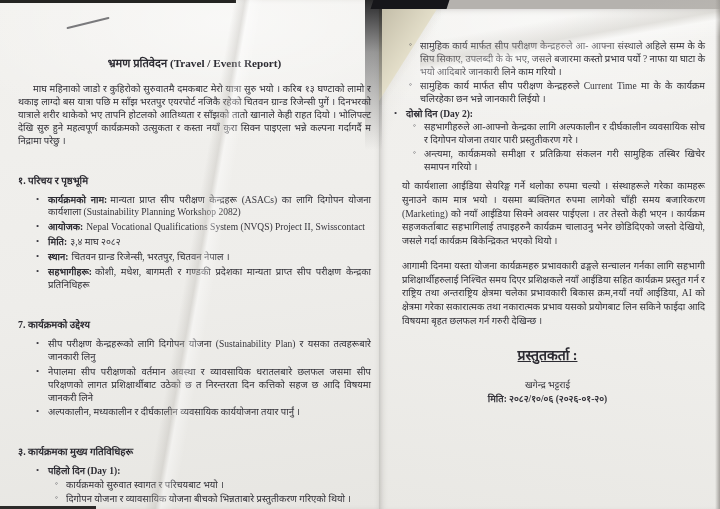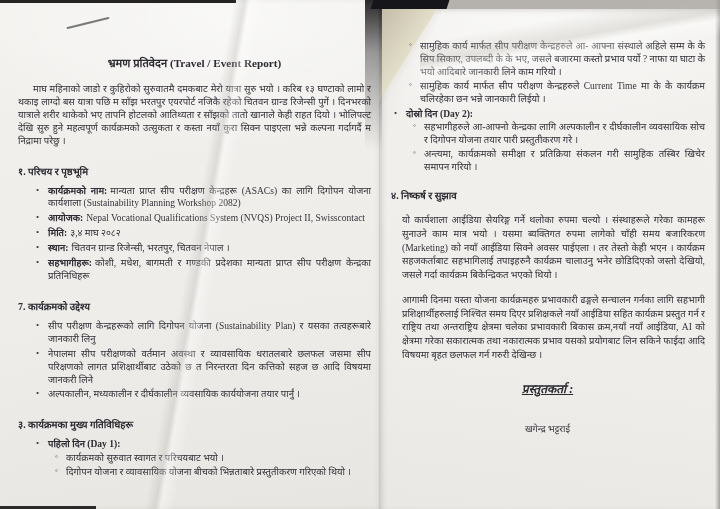--- a/index.html
+++ b/index.html
@@ -52,38 +52,38 @@
     background:linear-gradient(100deg, rgba(185,182,176,0) 46%, rgba(185,182,176,.35) 50%, rgba(255,255,255,.4) 52%, rgba(185,182,176,0) 57%);}
   .crease-right{position:absolute;left:420px;top:0;width:300px;height:160px;pointer-events:none;
     background:linear-gradient(170deg, rgba(200,197,190,.0) 20%, rgba(190,187,180,.35) 30%, rgba(255,255,255,.35) 34%, rgba(190,187,180,0) 42%);}
 
   
   .inner-left{padding:55px 13px 0 18px;}
   .inner-right{padding:30px 15px 0 11px;}
   .doc-title{text-align:center;font-weight:bold;font-size:11.2px;margin:0 0 13px 0;color:#2c2b32;}
   p.body{font-size:9.5px;line-height:1.36;text-align:justify;margin:0 0 8px 0;}
   p.indent{text-indent:15px;}
-  h2.sec{font-size:9.9px;font-weight:bold;margin:16px 0 7px 0;color:#2c2b32;}
+  h2.sec{font-size:9.9px;font-weight:bold;margin:25px 0 7px 0;color:#2c2b32;}
   ul{margin:0 0 6px 0;padding:0;list-style:none;}
   ul.l1{margin-left:30px;}
   ul.l1 > li{position:relative;font-size:9.5px;line-height:1.36;text-align:justify;margin-bottom:2px;}
   ul.l1 > li::before{content:"•";position:absolute;left:-12px;top:-1px;font-size:9px;color:#3a3940;}
   ul.l2{margin-left:18px;margin-top:1px;margin-bottom:2px;}
   ul.l2 > li{position:relative;font-size:9.5px;line-height:1.36;text-align:justify;margin-bottom:1px;}
   ul.l2 > li::before{content:"◦";position:absolute;left:-11px;top:-1px;font-size:8.5px;color:#3a3940;}
   .lead{font-weight:bold;margin-right:3px;color:#2c2b32;}
   .day-label{font-weight:bold;color:#2c2b32;}
 
   .inner-right ul.l2a{margin-left:30px;}
   .inner-right ul.l1{margin-left:16px;}
   .inner-right h2.sec{margin:14px 0 12px 1px;}
   .inner-right p.body{margin-left:12px;line-height:1.45;margin-bottom:11px;}
 
   .presenter{margin-top:16px;text-align:center;}
-  .presenter .ph{display:inline-block;font-weight:bold;font-size:12px;text-decoration:underline;margin-bottom:25px;color:#2c2b32;font-style:italic;}
+  .presenter .ph{display:inline-block;font-weight:bold;font-size:14px;text-decoration:underline;margin-bottom:14px;color:#2c2b32;}
   .presenter div{font-size:9.4px;line-height:1.5;font-family:Liberation Serif, serif;}
   .presenter .pdate{font-weight:bold;}
 </style>
 </head>
 <body>
 
 <div class="photo">
 
   <div class="page page-left">
     <div class="inner-left">
@@ -130,27 +130,27 @@
       <ul class="l1">
         <li>
           <span class="day-label">दोस्रो दिन (Day 2):</span>
           <ul class="l2">
             <li>सहभागीहरुले आ-आफ्नो केन्द्रका लागि अल्पकालीन र दीर्घकालीन व्यवसायिक सोच र दिगोपन योजना तयार पारी प्रस्तुतीकरण गरे ।</li>
             <li>अन्त्यमा, कार्यक्रमको समीक्षा र प्रतिक्रिया संकलन गरी सामुहिक तस्बिर खिचेर समापन गरियो ।</li>
           </ul>
         </li>
       </ul>
 
-      <h2 class="sec">४. निष्कर्ष र सुझाव</h2>
       <p class="body">यो कार्यशाला आईडिया सेयरिङ्ग गर्ने थलोका रुपमा चल्यो । संस्थाहरूले गरेका कामहरू सुनाउने काम मात्र भयो । यसमा ब्यक्तिगत रुपमा लागेको चाँही समय बजारिकरण (Marketing) को नयाँ आईडिया सिक्ने अवसर पाईएला  । तर तेस्तो केही भएन । कार्यक्रम सहजकर्ताबाट सहभागिलाई तपाइहरुनै कार्यक्रम चालाउनु भनेर छोडिदिएको जस्तो देखियो, जसले गर्दा कार्यक्रम बिकेन्द्रिकत भएको थियो ।</p>
       <p class="body">आगामी दिनमा यस्ता योजना कार्यक्रमहरु प्रभावकारी ढङ्गले सन्चालन गर्नका लागि सहभागी प्रशिक्षार्थीहरुलाई निश्चित समय दिएर प्रशिक्षकले नयाँ आईडिया सहित कार्यक्रम प्रस्तुत गर्न र राष्ट्रिय तथा अन्तराष्ट्रिय क्षेत्रमा चलेका प्रभावकारी बिकास क्रम,नयाँ नयाँ आईडिया, AI को क्षेत्रमा गरेका सकारात्मक तथा नकारात्मक प्रभाव यसको प्रयोगबाट लिन सकिने फाईदा आदि विषयमा बृहत छलफल गर्न गरुरी देखिन्छ ।</p>
 
       <div class="presenter">
         <span class="ph">प्रस्तुतकर्ता :</span>
         <div>खगेन्द्र भट्टराई</div>
+        <div class="pdate">मिति: २०८२/१०/०६ (२०२६-०१-२०)</div>
       </div>
     </div>
   </div>
 
   <div class="gap-shadow"></div>
   <div class="edge-top-left"></div>
   <div class="edge-top-mid"></div>
   <div class="edge-bottom-left"></div>
   <div class="edge-right"></div>
   <div class="pen-mark"></div>

